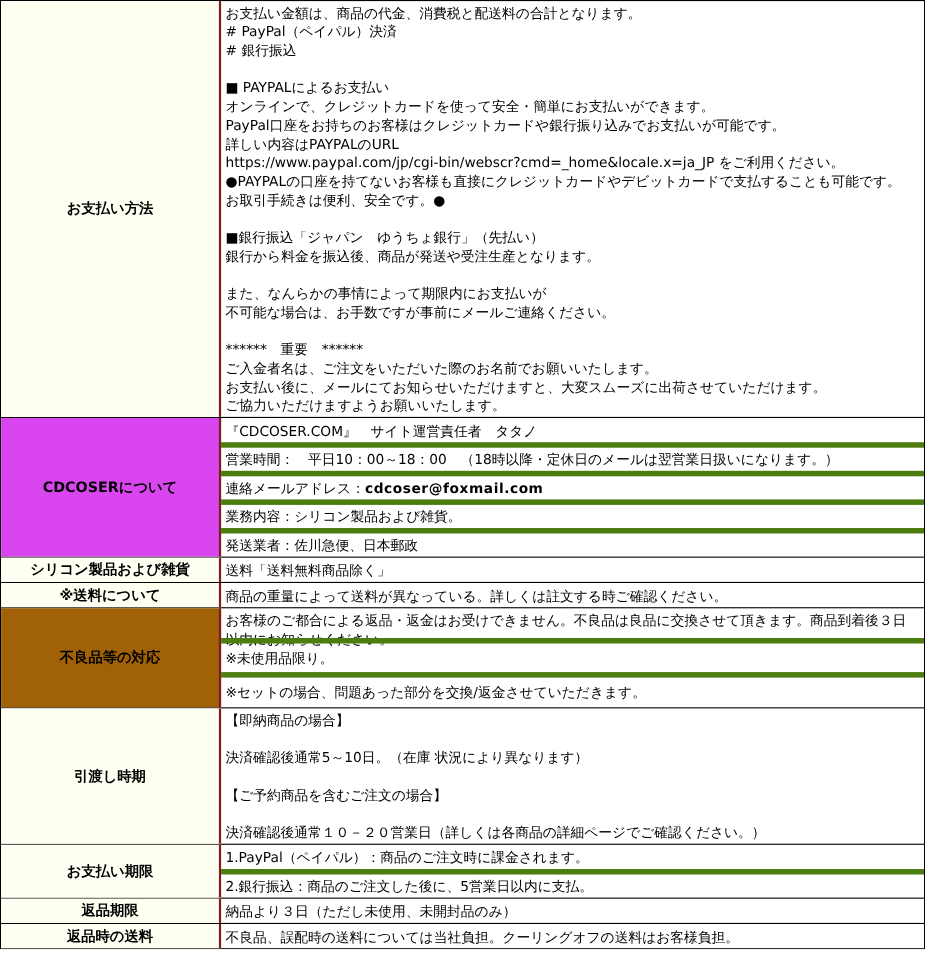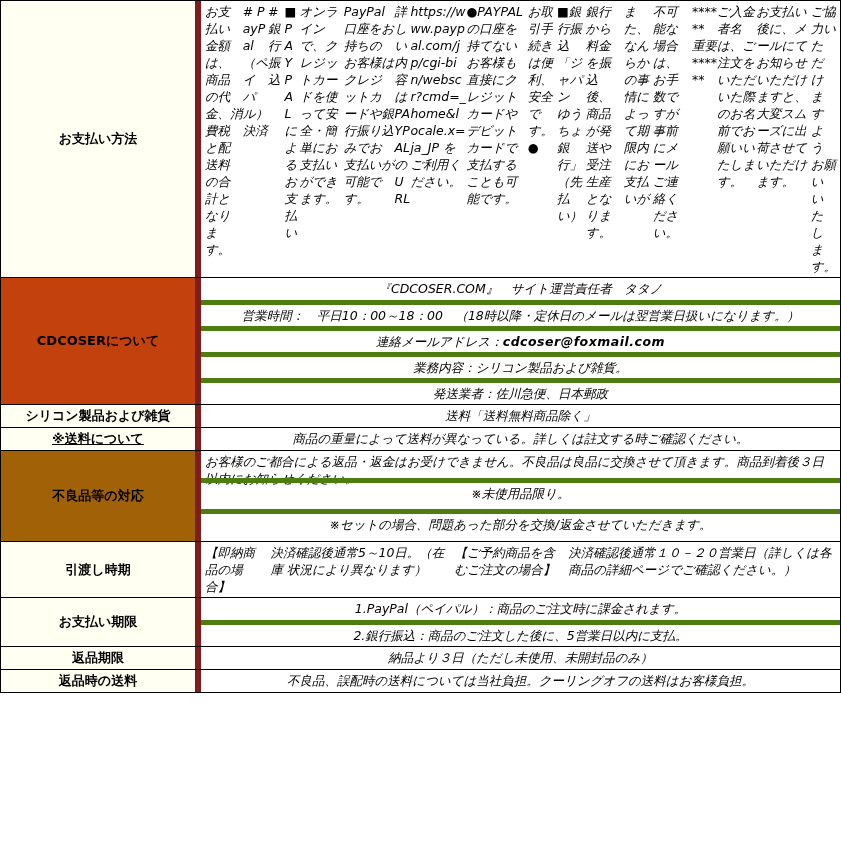--- a/index.html
+++ b/index.html
@@ -17,42 +17,42 @@
   }
   .row {
     display: flex;
     border-bottom: 1px solid #000000;
     align-items: stretch;
   }
   .label-cell {
     width: 200px;
     min-width: 200px;
     background: #fffff2;
-    border-right: 6px solid #7f1d1d;
+    border-right: 2px solid #7f1d1d;
     display: flex;
     align-items: center;
     justify-content: center;
     text-align: center;
     font-weight: bold;
     font-size: 13px;
     padding: 2px 4px;
   }
   .content-cell {
     flex: 1;
     display: flex;
     flex-direction: column;
     min-width: 0;
   }
   .subrow {
     flex: 1;
     padding: 2px 4px;
     display: flex;
+    flex-direction: column;
     justify-content: center;
     min-height: 22px;
-    font-style: italic;
   }
   .subrow + .subrow { border-top: 5px solid #4d7c0f; }
   .line {
     font-size: 12.5px;
     line-height: 17px;
     min-height: 17px;
     white-space: pre-wrap;
     word-break: break-all;
   }
   .line b { font-weight: bold; letter-spacing: 0.5px; }
@@ -86,21 +86,21 @@
           <div class="line">&nbsp;</div>
           <div class="line">******　重要　******</div>
           <div class="line">ご入金者名は、ご注文をいただいた際のお名前でお願いいたします。</div>
           <div class="line">お支払い後に、メールにてお知らせいただけますと、大変スムーズに出荷させていただけます。</div>
           <div class="line">ご協力いただけますようお願いいたします。</div>
         </div>
     </div>
   </div>
 
   <div class="row">
-    <div class="label-cell" style="background: #c2410c;">CDCOSERについて</div>
+    <div class="label-cell" style="background: #d946ef;">CDCOSERについて</div>
     <div class="content-cell">
       <div class="subrow">
           <div class="line">『CDCOSER.COM』　サイト運営責任者　タタノ</div>
         </div>
       <div class="subrow">
           <div class="line">営業時間：　平日10：00～18：00　（18時以降・定休日のメールは翌営業日扱いになります。）</div>
         </div>
       <div class="subrow">
           <div class="line"><span>連絡メールアドレス：</span><b>cdcoser@foxmail.com</b></div>
         </div>
@@ -116,21 +116,21 @@
   <div class="row">
     <div class="label-cell" style="background: rgb(255, 255, 242);">シリコン製品および雑貨</div>
     <div class="content-cell">
       <div class="subrow">
           <div class="line">送料「送料無料商品除く」</div>
         </div>
     </div>
   </div>
 
   <div class="row">
-    <div class="label-cell" style="background: rgb(255, 255, 242); text-decoration: underline;">※送料について</div>
+    <div class="label-cell" style="background: rgb(255, 255, 242);">※送料について</div>
     <div class="content-cell">
       <div class="subrow">
           <div class="line">商品の重量によって送料が異なっている。詳しくは註文する時ご確認ください。</div>
         </div>
     </div>
   </div>
 
   <div class="row">
     <div class="label-cell" style="background: #a16207;">不良品等の対応</div>
     <div class="content-cell">

